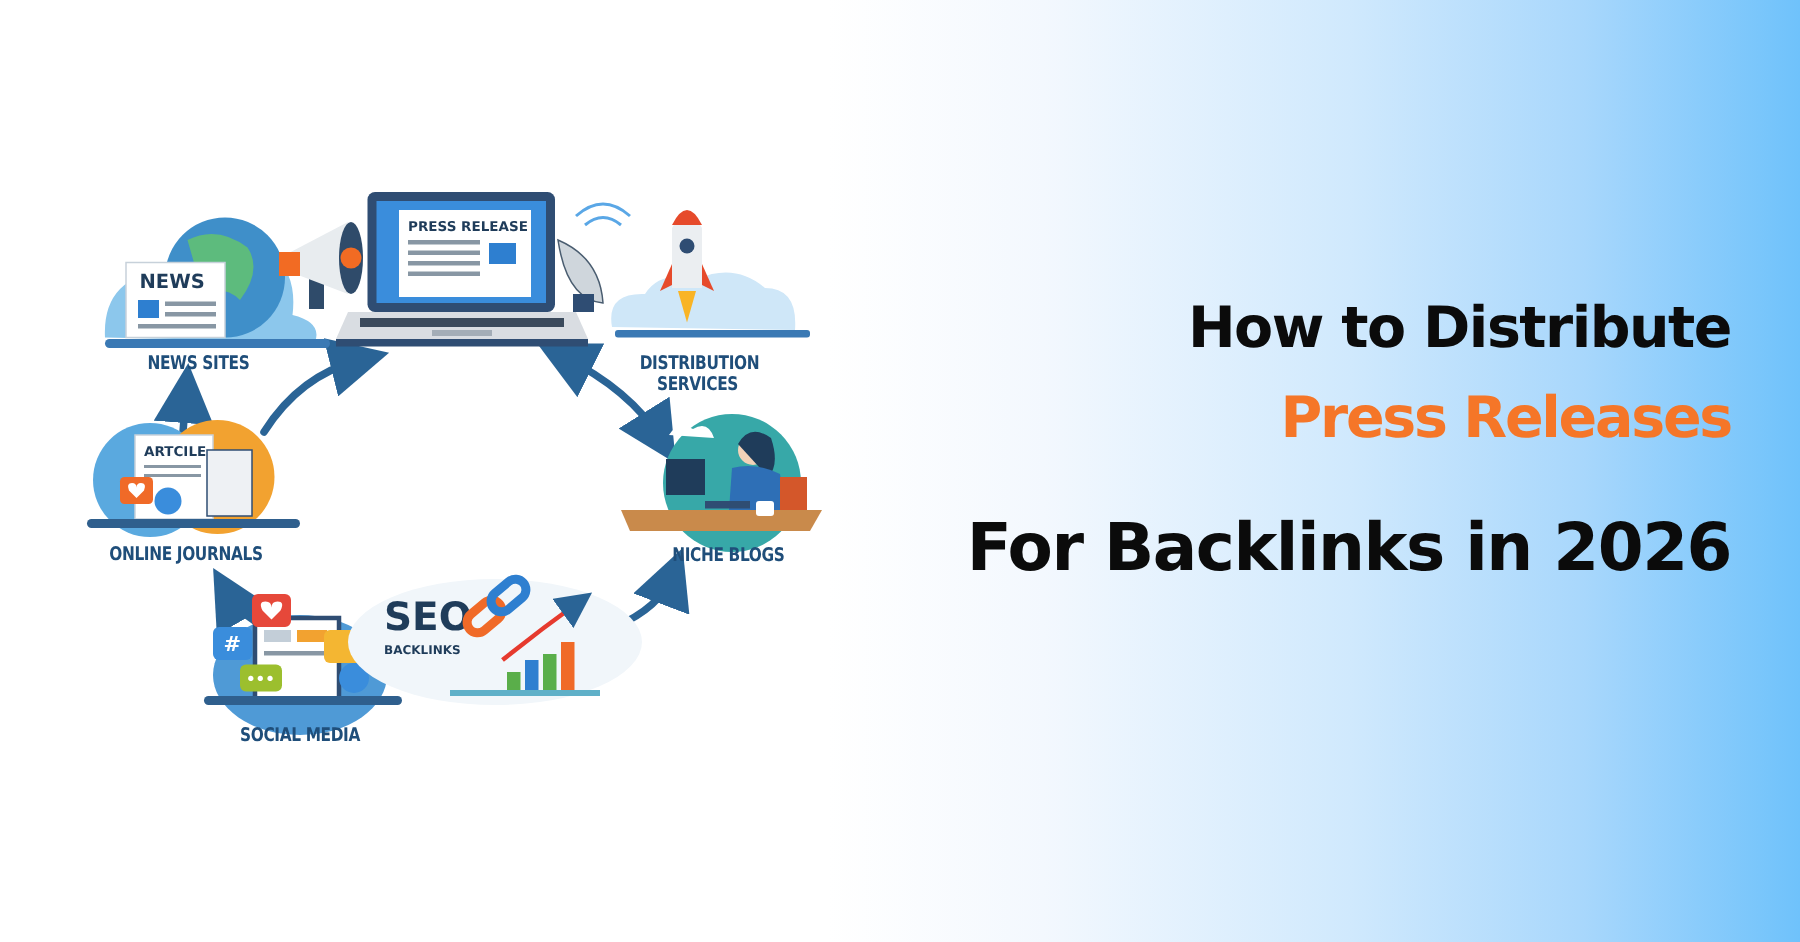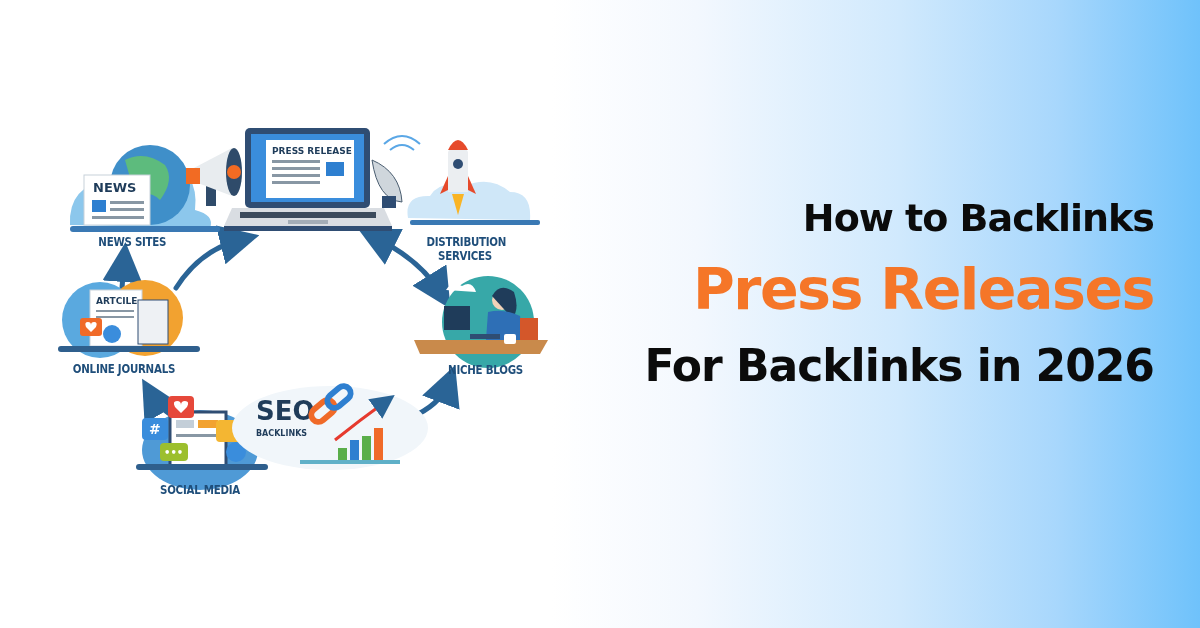--- a/index.html
+++ b/index.html
@@ -3,21 +3,21 @@
 <meta charset="utf-8">
 <style>
   html,body{margin:0;padding:0;}
   body{width:1200px;height:628px;overflow:hidden;position:relative;
     background:linear-gradient(90deg,#ffffff 0%,#ffffff 46%,#f3f8fe 58%,#d0e9fd 75%,#a8d7fc 88%,#6fc2fb 100%);
     font-family:"Liberation Sans",sans-serif;}
   .diagram{position:absolute;left:0;top:0;width:640px;height:628px;}
   .label{position:absolute;font-family:"DejaVu Sans",sans-serif;font-weight:bold;color:#1f4e7a;font-size:12.5px;letter-spacing:-0.3px;text-align:center;transform:scaleX(0.82);transform-origin:center;white-space:nowrap;}
   .headline{position:absolute;right:46px;text-align:right;font-family:"DejaVu Sans",sans-serif;font-weight:bold;letter-spacing:-1px;}
   .h1{top:196px;font-size:38px;color:#0b0b0b;}
-  .h2{top:256px;font-size:57px;color:#f57628;letter-spacing:-1.5px;}
+  .h2{top:256px;font-size:38px;color:#f57628;letter-spacing:-1.5px;}
   .h3{top:340px;font-size:44px;color:#0b0b0b;}
 </style>
 </head>
 <body>
 
 <div class="diagram">
   <svg width="640" height="628" viewBox="0 0 640 628">
     <defs>
       <marker id="ah" markerWidth="8" markerHeight="8" refX="4" refY="4" orient="auto">
         <path d="M0,0 L8,4 L0,8 z" fill="#2a6496"></path>
@@ -151,15 +151,15 @@
   </svg>
 
   <div class="label" style="left:92px;top:234px;width:70px;">NEWS SITES</div>
   <div class="label" style="left:418px;top:234px;width:94px;">DISTRIBUTION</div>
   <div class="label" style="left:418px;top:248px;width:94px;">SERVICES</div>
   <div class="label" style="left:440px;top:362px;width:90px;">NICHE BLOGS</div>
   <div class="label" style="left:150px;top:482px;width:100px;">SOCIAL MEDIA</div>
   <div class="label" style="left:62px;top:361px;width:120px;">ONLINE JOURNALS</div>
 </div>
 
-<div class="headline h1">How to Backlinks</div>
+<div class="headline h1">How to Distribute</div>
 <div class="headline h2">Press Releases</div>
 <div class="headline h3">For Backlinks in 2026</div>
 
 </body></html>

